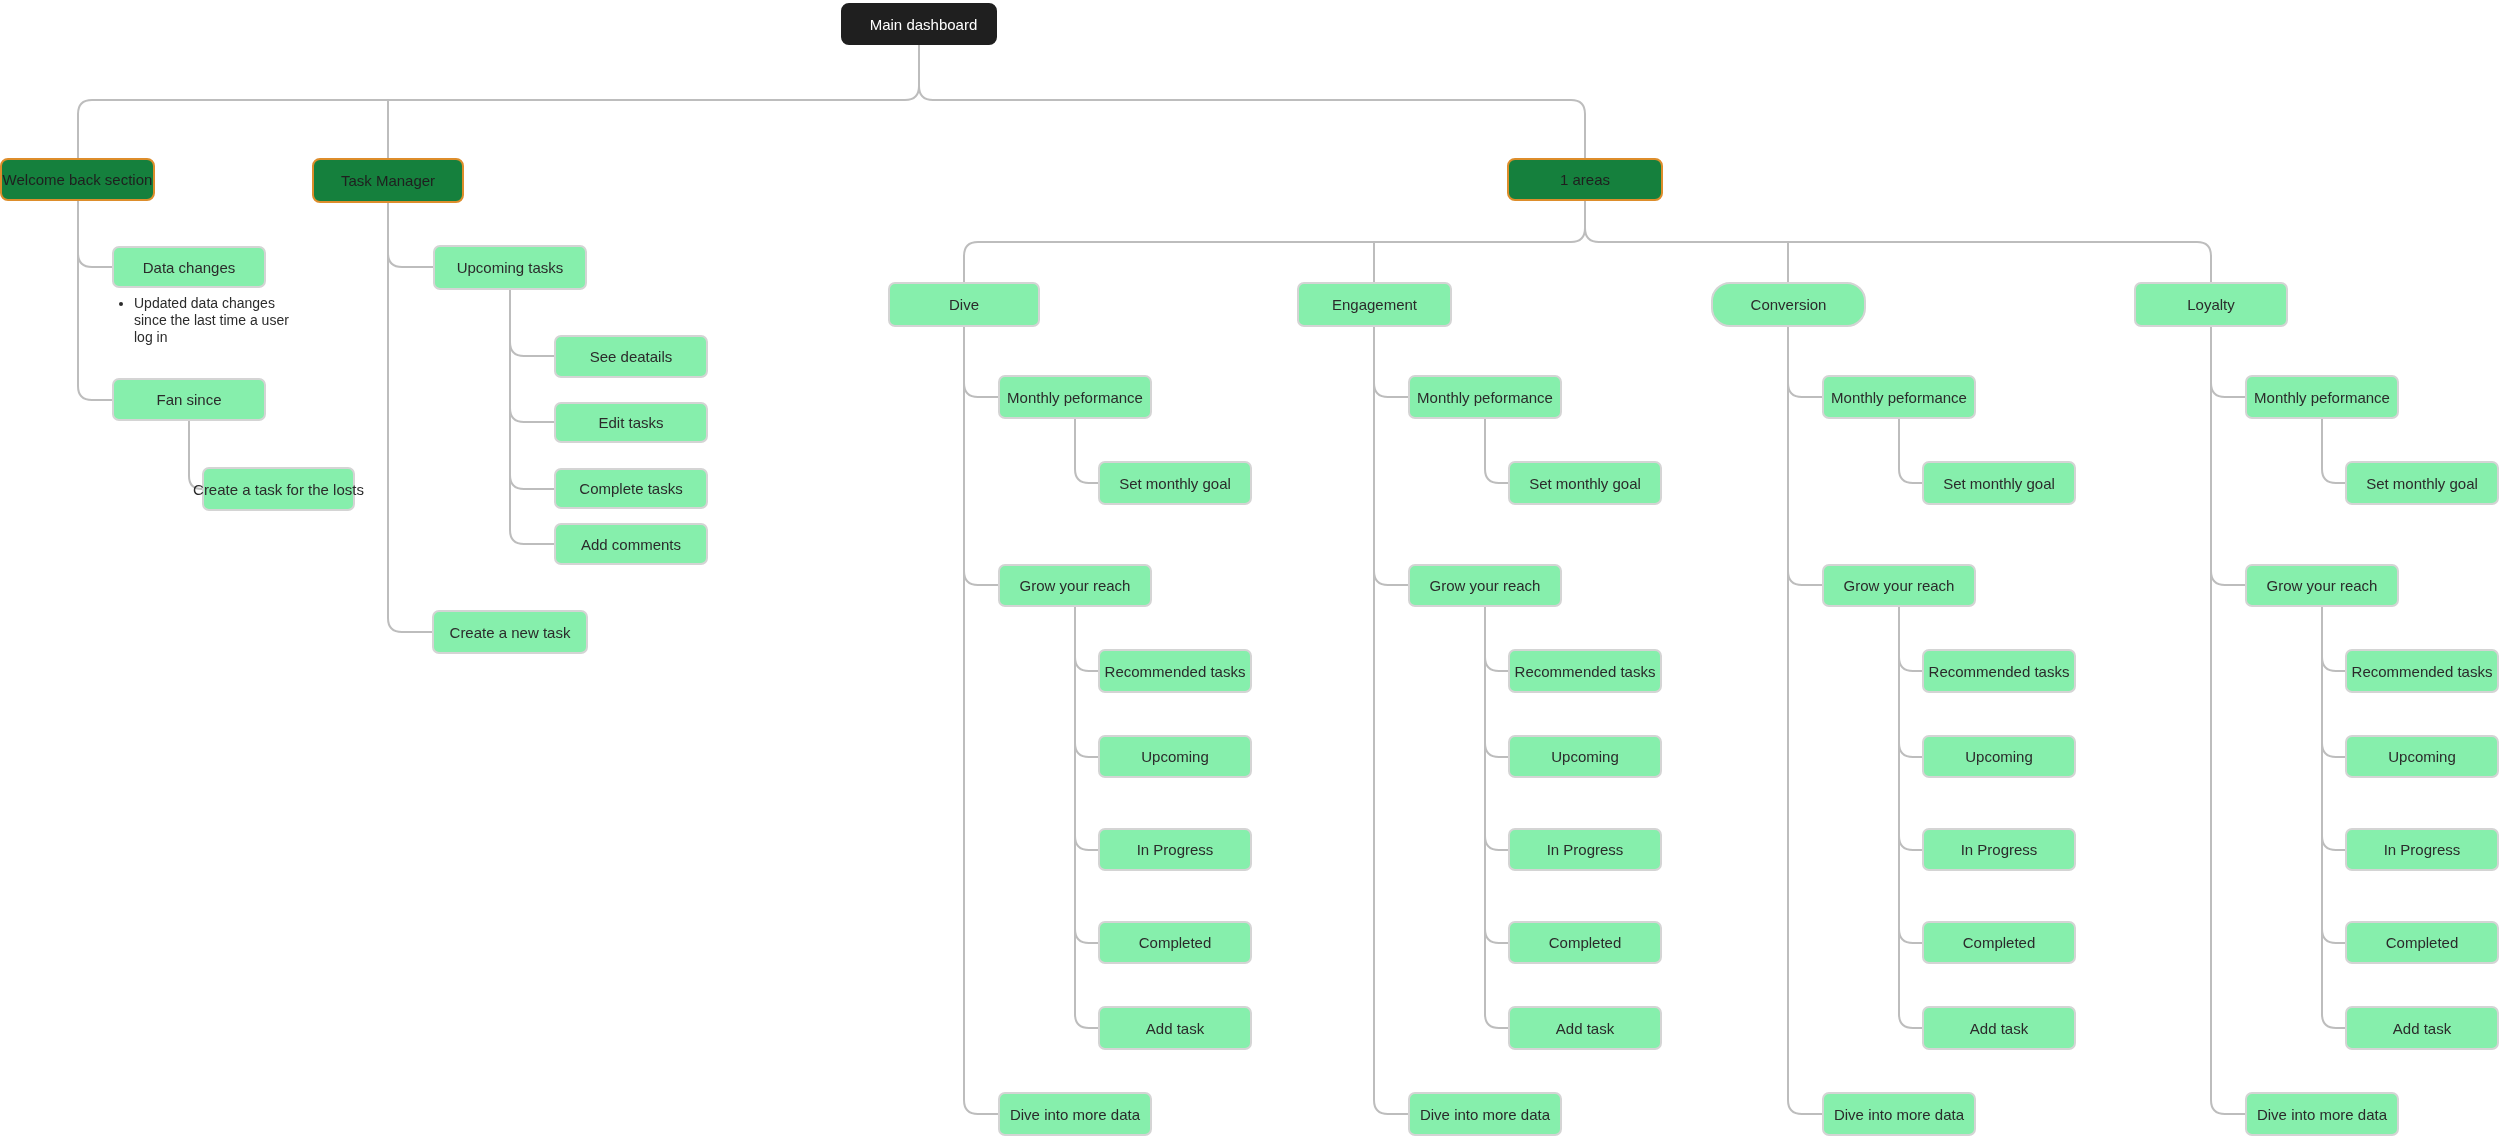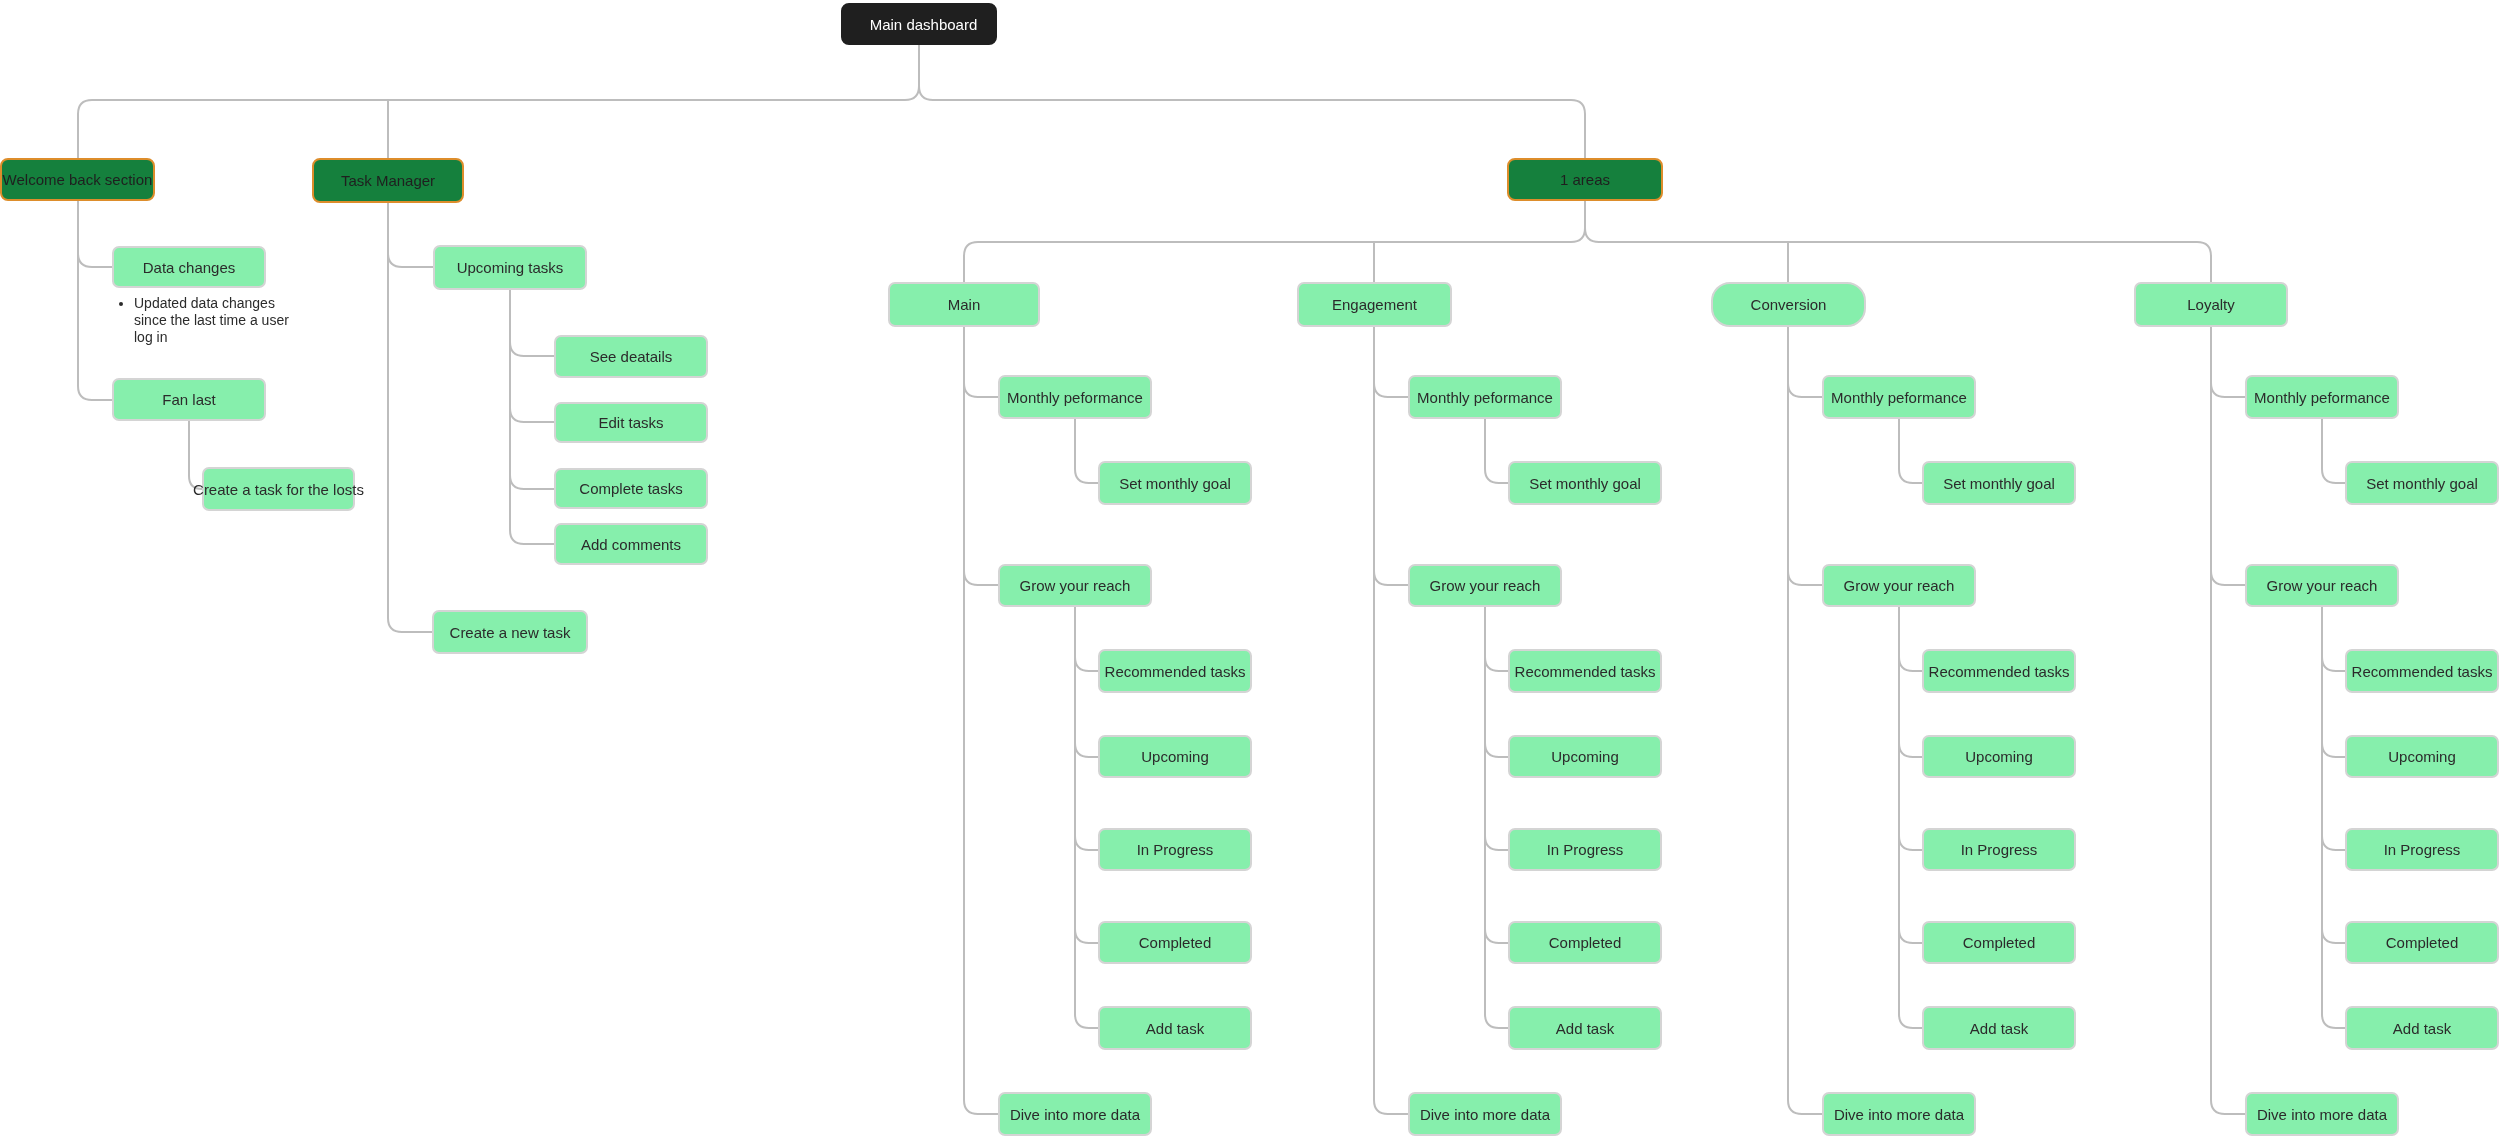--- a/index.html
+++ b/index.html
@@ -113,31 +113,31 @@
   <div class="node dark" style="left:841px;top:3px;width:156px;height:42px;padding-left:9px;">Main dashboard</div>
 
   <div class="node orange" style="left:0px;top:158px;width:155px;height:43px;">Welcome back section</div>
   <div class="node orange" style="left:312px;top:158px;width:152px;height:45px;">Task Manager</div>
   <div class="node orange" style="left:1507px;top:158px;width:156px;height:43px;">1 areas</div>
 
   <div class="node" style="left:112px;top:246px;width:154px;height:42px;">Data changes</div>
   <ul class="note">
     <li style="white-space:normal;">Updated data changes since the last time a user log in</li>
   </ul>
-  <div class="node" style="left:112px;top:378px;width:154px;height:43px;">Fan last</div>
+  <div class="node" style="left:112px;top:378px;width:154px;height:43px;">Fan since</div>
   <div class="node" style="left:202px;top:467px;width:153px;height:44px;">Create a task for the losts</div>
 
   <div class="node" style="left:433px;top:245px;width:154px;height:45px;">Upcoming tasks</div>
   <div class="node" style="left:554px;top:335px;width:154px;height:43px;">See deatails</div>
   <div class="node" style="left:554px;top:402px;width:154px;height:41px;">Edit tasks</div>
   <div class="node" style="left:554px;top:468px;width:154px;height:41px;">Complete tasks</div>
   <div class="node" style="left:554px;top:523px;width:154px;height:42px;">Add comments</div>
   <div class="node" style="left:432px;top:610px;width:156px;height:44px;">Create a new task</div>
 
-  <div class="node" style="left:888px;top:282px;width:152px;height:45px;">Main</div>
+  <div class="node" style="left:888px;top:282px;width:152px;height:45px;">Dive</div>
   <div class="node" style="left:1297px;top:282px;width:155px;height:45px;">Engagement</div>
   <div class="node" style="left:1711px;top:282px;width:155px;height:45px;border-radius:19px;">Conversion</div>
   <div class="node" style="left:2134px;top:282px;width:154px;height:45px;">Loyalty</div>
 
 <div class="node" style="left: 998px; top: 375px; width: 154px; height: 44px;">Monthly peformance</div>
     <div class="node" style="left: 1098px; top: 461px; width: 154px; height: 44px;">Set monthly goal</div>
     <div class="node" style="left: 998px; top: 564px; width: 154px; height: 43px;">Grow your reach</div>
     <div class="node" style="left: 1098px; top: 649px; width: 154px; height: 44px;">Recommended tasks</div>
     <div class="node" style="left: 1098px; top: 735px; width: 154px; height: 43px;">Upcoming</div>
     <div class="node" style="left: 1098px; top: 828px; width: 154px; height: 43px;">In Progress</div>

